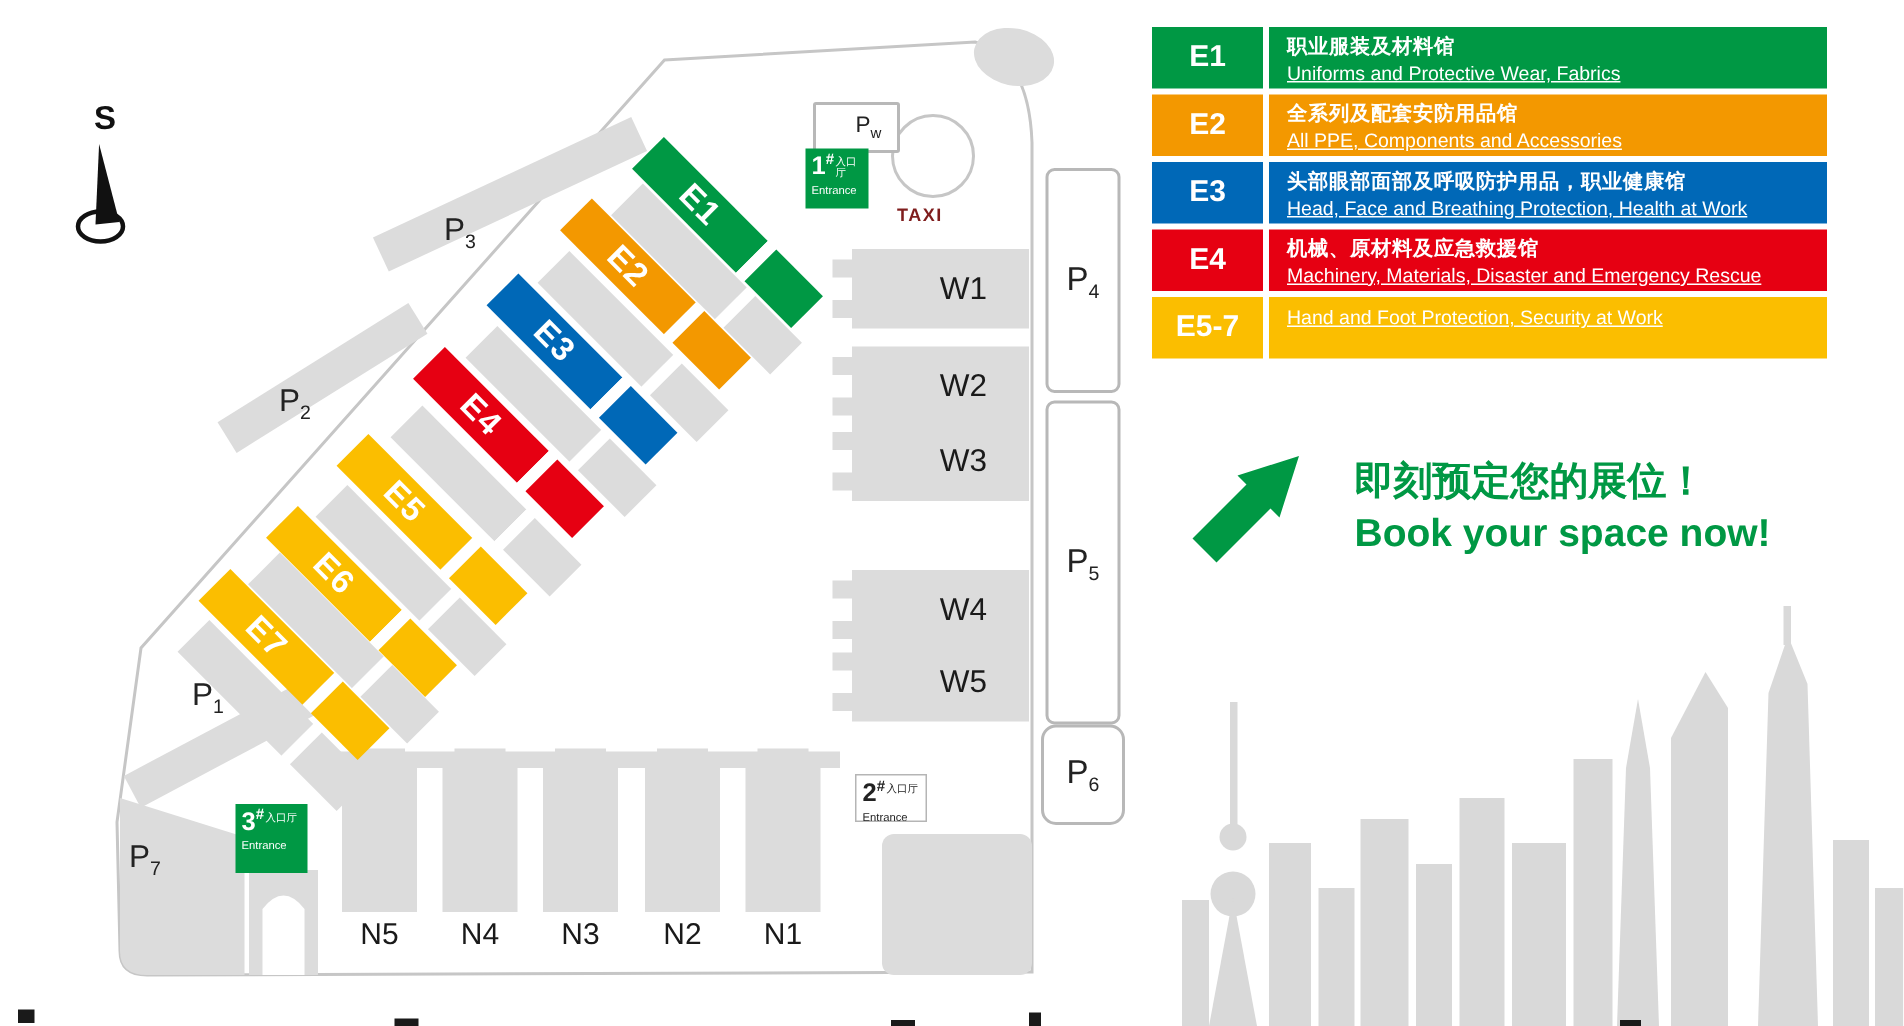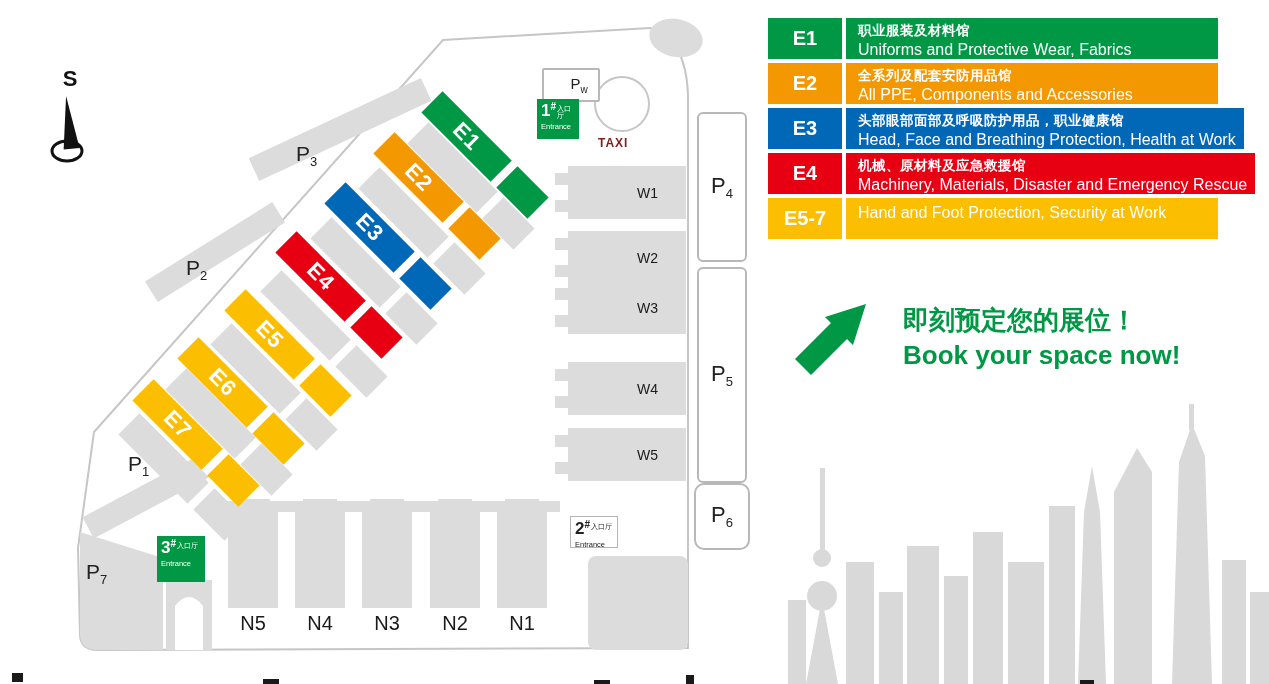--- a/index.html
+++ b/index.html
@@ -19,21 +19,21 @@
                   color:#fff;font-weight:bold;font-size:22px;letter-spacing:1px;}
   .ebar .seg-gap{width:8px;background:#fff;}
   .ebar .seg-tab{flex:1;}
 
   
   .strip{position:absolute;background:#dcdcdc;z-index:1;}
 
   
   .whall{position:absolute;left:568px;width:118px;height:53px;background:#dcdcdc;z-index:2;
          display:flex;align-items:center;justify-content:flex-end;padding-right:28px;
-         box-sizing:border-box;font-size:14px;color:#1a1a1a;}
+         box-sizing:border-box;font-size:21px;color:#1a1a1a;}
   .wtab{position:absolute;left:-13px;width:13px;height:12px;background:#dcdcdc;}
   .wtab.t1{top:7px}.wtab.t2{bottom:7px}
 
   
   .nhall{position:absolute;top:512px;width:50px;height:96px;background:#dcdcdc;z-index:2;}
   .ntab{position:absolute;top:-13px;left:8px;width:34px;height:13px;background:#dcdcdc;}
   .nlabel{position:absolute;top:612px;width:50px;text-align:center;font-size:20px;color:#1a1a1a;z-index:3;}
 
   
   .pbox{position:absolute;background:#fff;border:2px solid #b8b8b8;border-radius:6px;
@@ -62,21 +62,21 @@
              font-size:22px;font-weight:bold;color:#111;z-index:4;}
   .compass-needle{position:absolute;left:48px;top:94px;z-index:4;}
 
   
   .legend{position:absolute;left:768px;top:18px;width:450px;z-index:6;}
   .lrow{display:flex;height:41px;margin-bottom:4px;}
   .lcode{width:74px;margin-right:4px;display:flex;align-items:center;justify-content:center;
          color:#fff;font-weight:bold;font-size:20px;flex-shrink:0;}
   .lbody{flex:1;color:#fff;padding:5px 8px 0 12px;box-sizing:border-box;}
   .lcn{font-size:13.5px;font-weight:bold;line-height:1.25;letter-spacing:.5px;white-space:nowrap;}
-  .len{font-size:16px;margin-top:1px;white-space:nowrap;}
+  .len{font-size:13px;margin-top:1px;white-space:nowrap;text-decoration:underline;}
 
   
   .promo{position:absolute;left:903px;top:303px;z-index:6;color:#009844;font-weight:bold;}
   .promo-cn,.promo-en{font-size:26px;line-height:35px;white-space:nowrap;}
   .promo-arrow{position:absolute;left:788px;top:293px;z-index:6;}
 </style>
 </head>
 <body>
 
 <div class="stage">
@@ -223,21 +223,21 @@
   <div class="whall" style="top:231px;">
       <i class="wtab t1"></i>
       <i class="wtab t2"></i>
       <span>W2</span>
     </div>
   <div class="whall" style="top:281px;">
       <i class="wtab t1"></i>
       <i class="wtab t2"></i>
       <span>W3</span>
     </div>
-  <div class="whall" style="top:362px;">
+  <div class="whall" style="top:380px;">
       <i class="wtab t1"></i>
       <i class="wtab t2"></i>
       <span>W4</span>
     </div>
   <div class="whall" style="top:428px;">
       <i class="wtab t1"></i>
       <i class="wtab t2"></i>
       <span>W5</span>
     </div>
 

